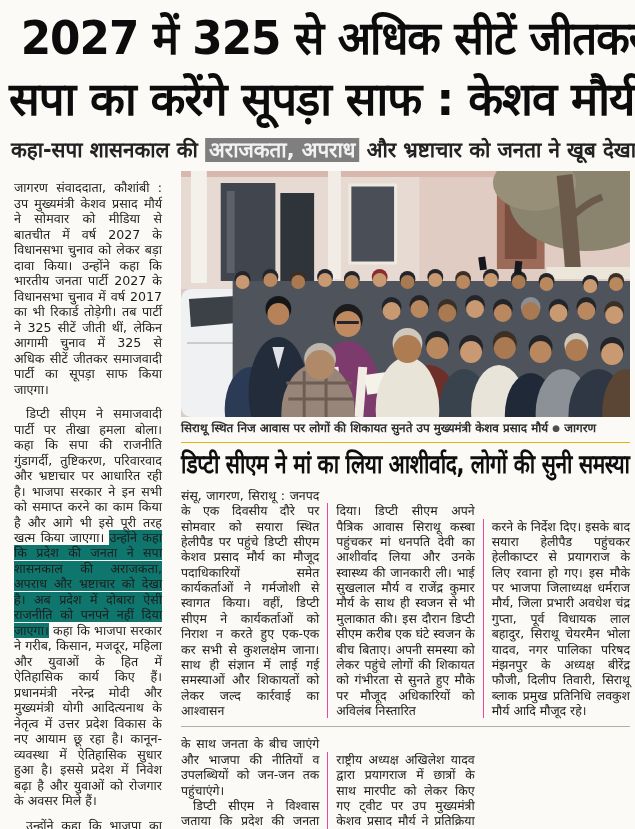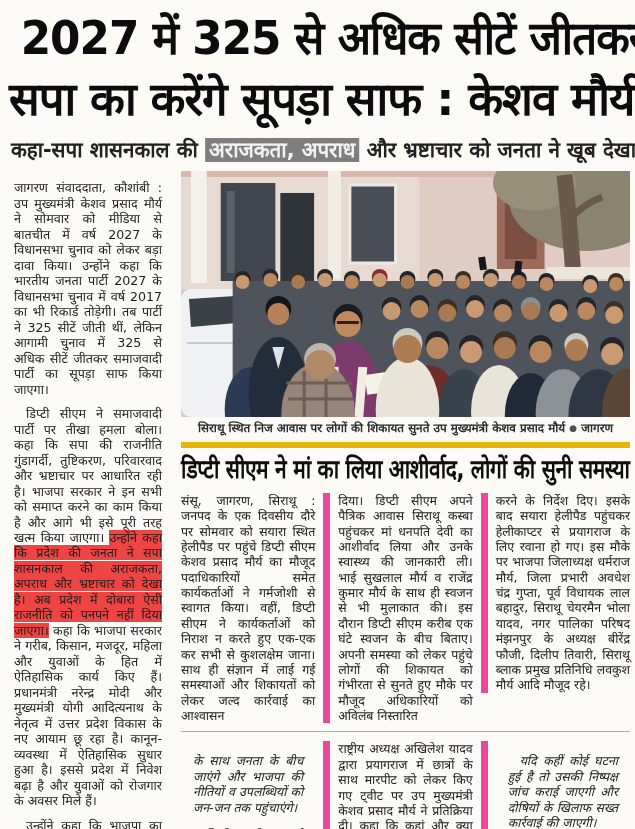--- a/index.html
+++ b/index.html
@@ -33,48 +33,48 @@
   
   .content { display:flex; margin-top:8px; align-items:flex-start; }
   .left-col {
     flex:0 0 170px; width:170px;
     font-size:12.6px; line-height:1.23;
     text-align:justify; color:#1c1c1c;
     padding-right:4px;
   }
   .left-col p { margin:9px; }
   .left-col p.indent { text-indent:12px; }
-  mark.yellow { background:#ef4444; color:#1c1c1c; padding:0; }
+  mark.yellow { background:#0f766e; color:#1c1c1c; padding:0; }
   .right-sec { flex:1 1 auto; min-width:0; padding-left:6px; }
   
   figure.photo { width:100%; height:246px; line-height:0; }
   figure.photo svg { width:100%; height:100%; display:block; }
   figcaption.caption {
     font-size:11.8px; font-weight:700; color:#2d2d2d;
     line-height:1.3; padding:4px 0 5px 0;
-    border-bottom:6px solid #eab308; margin-bottom:4px;text-align:center;
+    border-bottom:1px solid #eab308; margin-bottom:4px;
   }
   .credit-dot { color:#4f4f4f; font-size:9px; vertical-align:1px; }
   .credit { font-weight:700; }
   
   .headline2 {
     font-size:26px; font-weight:800; color:#0e0e0e;
     white-space:nowrap; line-height:1.35; margin:2px 0 6px 0;
     letter-spacing:-0.5px;
   }
-  .cols3 { display:flex; align-items:flex-start; }
+  .cols3 { display:flex; align-items:flex-end; }
   .cols3 .col {
     flex:1 1 0; min-width:0;
     font-size:12.4px; line-height:1.24; text-align:justify; color:#1c1c1c;
     padding:0 8px;
   }
   .cols3 .col:first-child { padding-left:0; }
   .cols3 .col:last-child { padding-right:0; }
-  .cols3 .col + .col { border-left:7px solid #ec4899; }
-  .cols3 .col p { margin:12px;font-style:italic; }
+  .cols3 .col + .col { border-left:1px solid #ec4899; }
+  .cols3 .col p { margin:0; }
   .cols3 .col p.indent { text-indent:12px; }
   .a2cols { min-height:168px; }
   hr.rule { border:none; border-top:1px solid #b3aea6; margin:8px 0 9px 0; }
   .fit { display:block; }
 </style>
 </head>
 <body>
 
 <div class="page">
 

